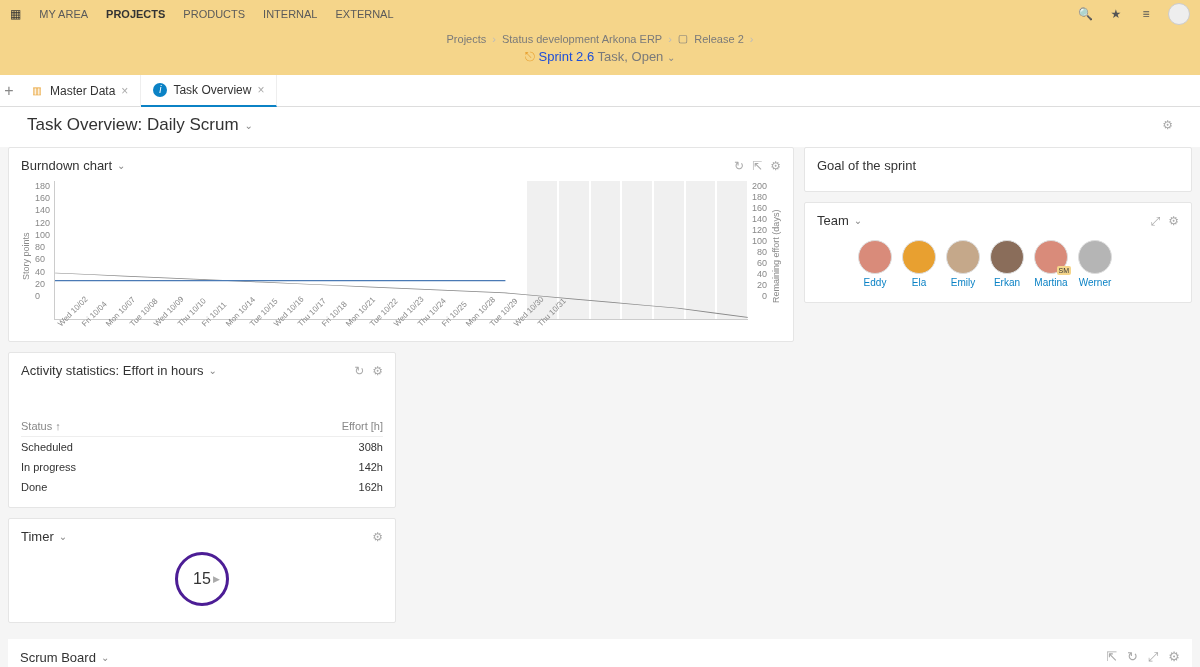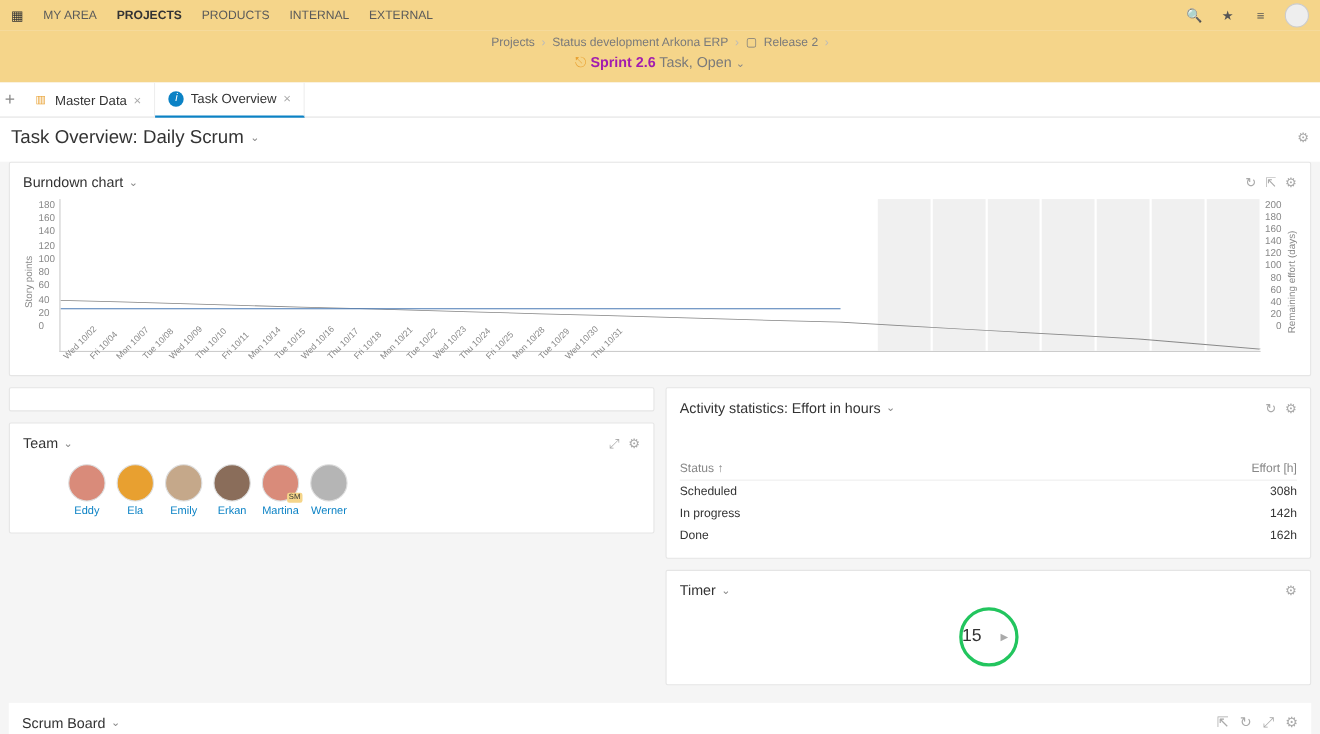--- a/index.html
+++ b/index.html
@@ -8,35 +8,35 @@
 .nav-left { display: flex; gap: 18px; align-items: center; }
 .nav-item { font-size: 11px; color: #5a5a5a; cursor: pointer; }
 .nav-item.active { font-weight: bold; color: #333; }
 .nav-right { display: flex; gap: 14px; align-items: center; }
 .nav-icon { width: 16px; height: 16px; display: flex; align-items: center; justify-content: center; color: #555; }
 .avatar-small { width: 22px; height: 22px; border-radius: 50%; background: #eee; border: 1px solid #ccc; }
 .breadcrumb-bar { background: #f5d58a; text-align: center; padding: 4px 0 10px; }
 .breadcrumbs { font-size: 11px; color: #7a7a7a; display: flex; align-items: center; justify-content: center; gap: 6px; }
 .crumb-sep { color: #bbb; }
 .sprint-line { font-size: 13px; margin-top: 4px; }
-.sprint-name { font-weight: bold; color: #a21caf; }
+.sprint-name { font-weight: normal; color: #1d4ed8; }
 .sprint-status { color: #7a7a7a; }
 .sprint-icon { color: #e8a030; }
 .tab-bar { display: flex; align-items: center; background: #fff; border-bottom: 1px solid #ddd; height: 32px; }
 .tab-add { width: 18px; text-align: center; font-size: 16px; color: #888; cursor: pointer; padding: 0 4px; }
 .tab { display: flex; align-items: center; padding: 0 12px; height: 32px; gap: 6px; border-right: 1px solid #eee; font-size: 12px; }
 .tab.active { border-bottom: 2px solid #0b82c5; }
 .tab-close { color: #aaa; font-size: 12px; cursor: pointer; }
 .tab .ticon { width: 14px; height: 14px; display: inline-flex; align-items: center; justify-content: center; font-size: 10px; border-radius: 2px; }
 .ticon.orange { color: #e8a030; }
 .ticon.blue { background: #0b82c5; color: #fff; border-radius: 50%; font-style: italic; }
-.page-title-bar { background: #fff; padding: 8px 10px 12px; display: flex; align-items: center; justify-content: space-between; }
+.page-title-bar { background: #fff; padding: 8px 27px 12px; display: flex; align-items: center; justify-content: space-between; }
 .page-title { font-size: 17px; color: #333; display: flex; align-items: center; gap: 6px; }
 .chev { font-size: 10px; color: #888; }
-.content { display: grid; grid-template-columns: 1fr 1fr; gap: 10px; padding: 0 8px 8px; }
+.content { display: grid; grid-template-columns: 1fr 1fr 1fr; gap: 10px; padding: 0 8px 8px; }
 .panel { background: #fff; border: 1px solid #e5e5e5; border-radius: 2px; padding: 10px 12px; position: relative; }
 .panel-header { display: flex; justify-content: space-between; align-items: center; margin-bottom: 8px; }
 .panel-title { font-size: 13px; color: #333; display: flex; align-items: center; gap: 5px; }
 .panel-tools { display: flex; gap: 8px; color: #aaa; }
 .panel-tools span { cursor: pointer; }
 .burndown { grid-column: 1 / 3; }
 .chart-area { position: relative; height: 150px; display: flex; }
 .y-axis-label { writing-mode: vertical-rl; transform: rotate(180deg); font-size: 9px; color: #888; text-align: center; }
 .y-ticks { display: flex; flex-direction: column; justify-content: space-between; font-size: 9px; color: #888; padding: 0 4px; height: 120px; }
 .plot { flex: 1; position: relative; height: 120px; border-left: 1px solid #ccc; border-bottom: 1px solid #ccc; }
@@ -50,21 +50,21 @@
 .trend-line { position: absolute; left: 0; top: 0; width: 100%; height: 100%; }
 .x-ticks { display: flex; font-size: 8px; color: #888; margin-top: 2px; }
 .x-tick { transform: rotate(-45deg); transform-origin: top left; white-space: nowrap; width: 24px; }
 .goal-text { text-align: center; font-style: italic; font-size: 13px; color: #333; padding: 18px 0; }
 .stats-row { display: flex; justify-content: space-between; font-size: 11px; padding: 4px 0; }
 .stats-header { color: #888; border-bottom: 1px solid #eee; margin-top: 38px; }
 .team-members { display: flex; gap: 10px; padding: 4px 0; margin-left: 41px; }
 .member { display: flex; flex-direction: column; align-items: center; gap: 3px; font-size: 10px; color: #0b82c5; }
 .member-av { width: 34px; height: 34px; border-radius: 50%; background: #eee; position: relative; border: 1px solid #ddd; }
 .sm-badge { position: absolute; bottom: -2px; right: -4px; background: #f5d58a; font-size: 7px; padding: 1px 2px; border-radius: 2px; color: #333; }
-.timer-circle { width: 54px; height: 54px; border: 3px solid #22c55e; border-radius: 50%; display: flex; align-items: center; font-size: 16px; margin: 6px auto; position: relative; }
+.timer-circle { width: 54px; height: 54px; border: 3px solid #4c1d95; border-radius: 50%; display: flex; align-items: center; justify-content: center; font-size: 16px; margin: 6px auto; position: relative; }
 .timer-play { position: absolute; right: 6px; font-size: 9px; color: #aaa; }
 .scrum-header { background: #fff; padding: 10px 12px; margin: 8px 8px 4px; font-size: 13px; display: flex; justify-content: space-between; align-items: center; }
 .scrum-tools { display: flex; gap: 10px; color: #aaa; }
 .board { display: flex; padding: 0 8px 8px; gap: 4px; }
 .left-col { width: 316px; }
 .lane-col { flex: 1; display: flex; flex-direction: column; gap: 4px; }
 .lane-header { background: #eee; padding: 4px 8px; font-size: 11px; display: flex; justify-content: space-between; color: #555; }
 .team-goal-col { display: flex; flex-direction: column; gap: 10px; }
 svg { display: block; }
 </style>
@@ -267,20 +267,25 @@
           <span>40</span>
           <span>20</span>
           <span>0</span>
       </div>
       <span class="y-axis-label">Remaining effort (days)</span>
     </div>
   </div>
 
   <div class="team-goal-col">
     <div class="panel">
+      <div class="panel-header">
+        <div class="panel-title">
+            <span>Goal of the sprint</span>
+          </div>
+      </div>
     </div>
     <div class="panel">
       <div class="panel-header">
         <div class="panel-title">
           <span>Team</span>
           <span class="chev">⌄</span>
         </div>
         <div class="panel-tools">
           <span>⤢</span>
           <span>⚙</span>

